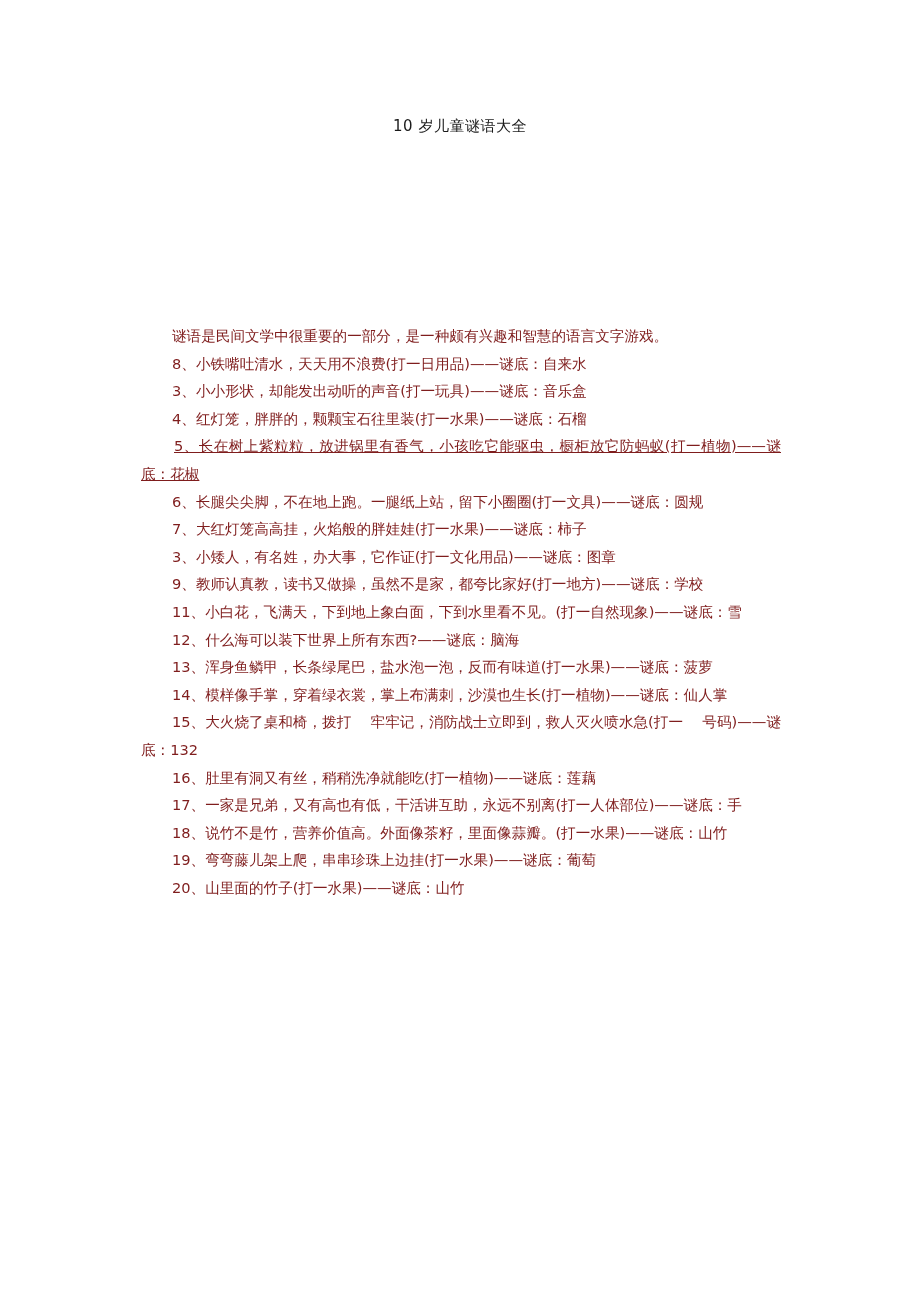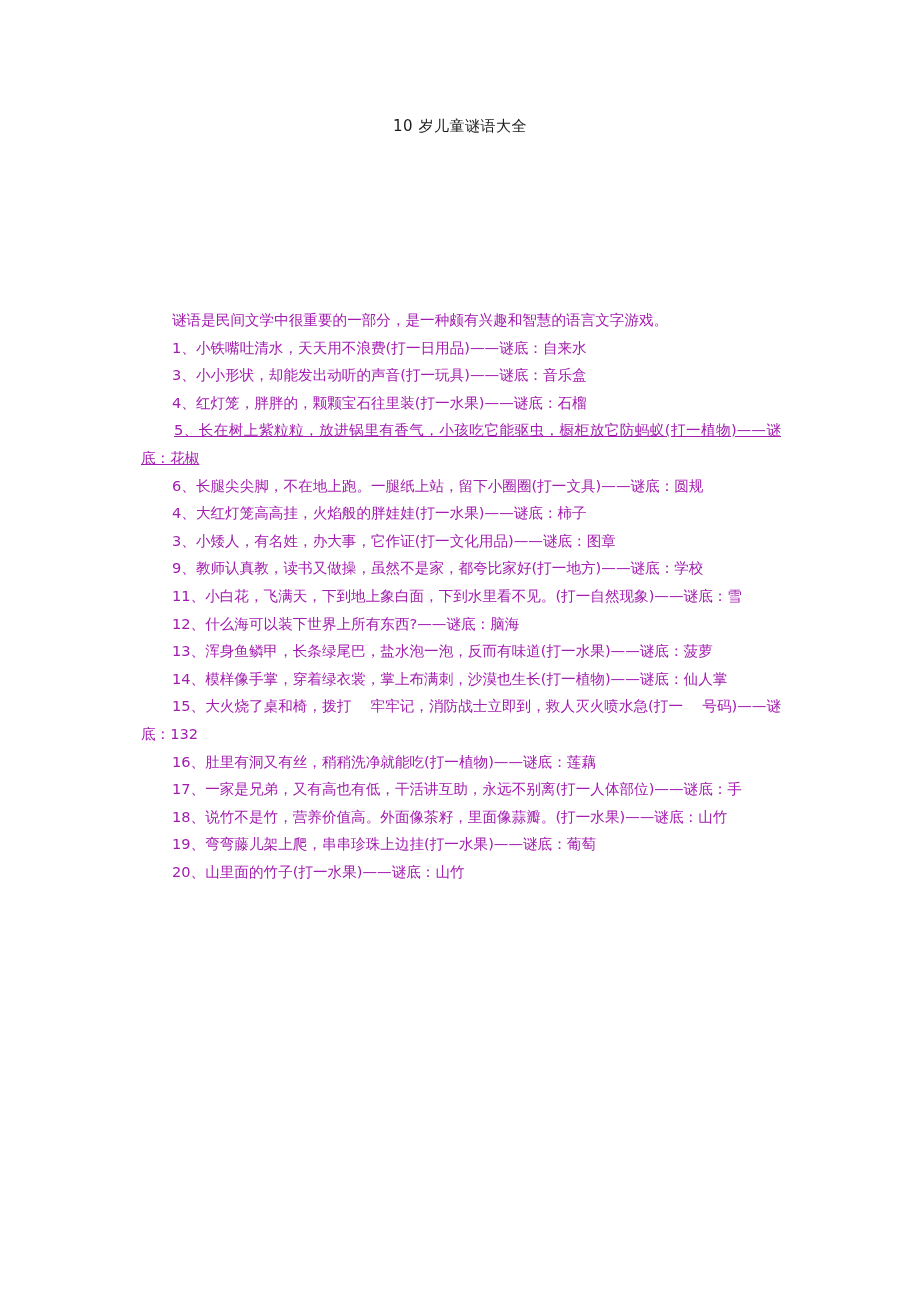--- a/index.html
+++ b/index.html
@@ -28,49 +28,49 @@
       width: 920px;
       text-align: center;
       font-size: 15px;
       line-height: 20px;
       letter-spacing: 0.5px;
       color: #1a1a1a;
     }
     .body-text {
       position: absolute;
       left: 141px;
-      top: 306px;
+      top: 322px;
       width: 640px;
       font-size: 14.6px;
       line-height: 27.6px;
-      color: #a21caf;
+      color: #7f1d1d;
     }
     .para {
       margin: 0;
       text-indent: 31px;
       text-align: justify;
       text-align-last: left;
       word-break: break-all;
     }
     .para.shift { text-indent: 33px; text-decoration: underline; }
   </style>
 </head>
 <body>
 
 <div class="page">
   <div class="title">10 岁儿童谜语大全</div>
 
   <div class="body-text">
     <p class="para">谜语是民间文学中很重要的一部分，是一种颇有兴趣和智慧的语言文字游戏。</p>
-    <p class="para">1、小铁嘴吐清水，天天用不浪费(打一日用品)——谜底：自来水</p>
+    <p class="para">8、小铁嘴吐清水，天天用不浪费(打一日用品)——谜底：自来水</p>
     <p class="para">3、小小形状，却能发出动听的声音(打一玩具)——谜底：音乐盒</p>
     <p class="para">4、红灯笼，胖胖的，颗颗宝石往里装(打一水果)——谜底：石榴</p>
     <p class="para shift">5、长在树上紫粒粒，放进锅里有香气，小孩吃它能驱虫，橱柜放它防蚂蚁(打一植物)——谜底：花椒</p>
     <p class="para">6、长腿尖尖脚，不在地上跑。一腿纸上站，留下小圈圈(打一文具)——谜底：圆规</p>
-    <p class="para">4、大红灯笼高高挂，火焰般的胖娃娃(打一水果)——谜底：柿子</p>
+    <p class="para">7、大红灯笼高高挂，火焰般的胖娃娃(打一水果)——谜底：柿子</p>
     <p class="para">3、小矮人，有名姓，办大事，它作证(打一文化用品)——谜底：图章</p>
     <p class="para">9、教师认真教，读书又做操，虽然不是家，都夸比家好(打一地方)——谜底：学校</p>
     <p class="para">11、小白花，飞满天，下到地上象白面，下到水里看不见。(打一自然现象)——谜底：雪</p>
     <p class="para">12、什么海可以装下世界上所有东西?——谜底：脑海</p>
     <p class="para">13、浑身鱼鳞甲，长条绿尾巴，盐水泡一泡，反而有味道(打一水果)——谜底：菠萝</p>
     <p class="para">14、模样像手掌，穿着绿衣裳，掌上布满刺，沙漠也生长(打一植物)——谜底：仙人掌</p>
     <p class="para">15、大火烧了桌和椅，拨打　 牢牢记，消防战士立即到，救人灭火喷水急(打一　 号码)——谜底：132</p>
     <p class="para">16、肚里有洞又有丝，稍稍洗净就能吃(打一植物)——谜底：莲藕</p>
     <p class="para">17、一家是兄弟，又有高也有低，干活讲互助，永远不别离(打一人体部位)——谜底：手</p>
     <p class="para">18、说竹不是竹，营养价值高。外面像茶籽，里面像蒜瓣。(打一水果)——谜底：山竹</p>

